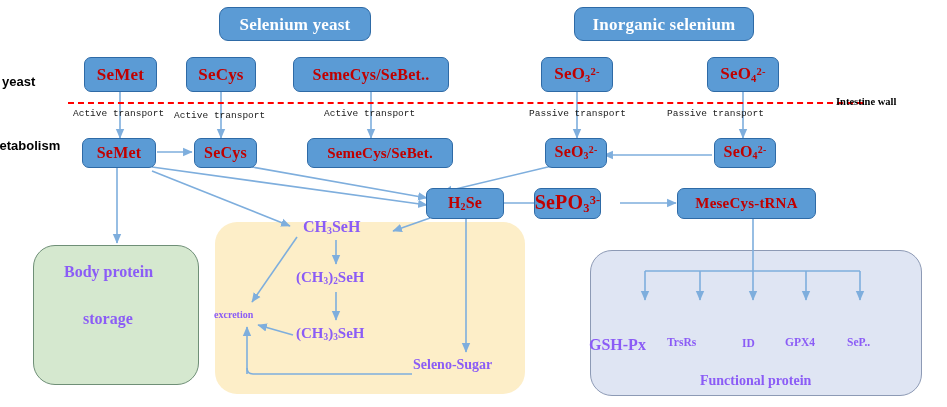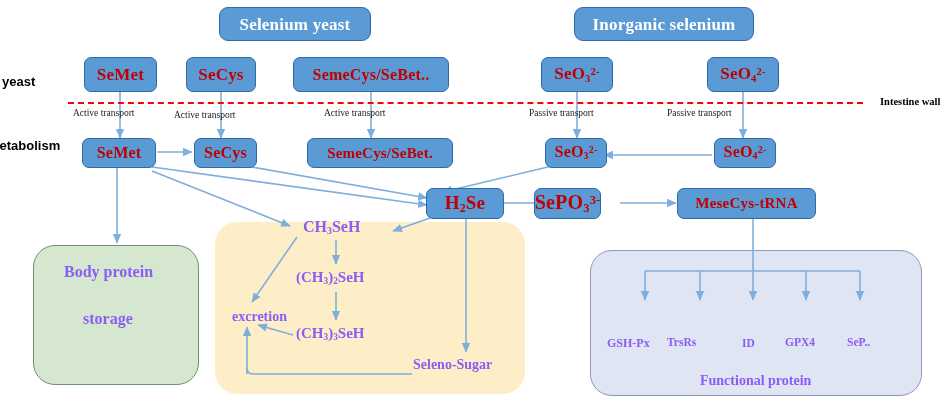--- a/index.html
+++ b/index.html
@@ -24,21 +24,21 @@
   .box sub{vertical-align:-0.25em;}
   .box sup{vertical-align:0.42em;}
 
   
   .txt{position:absolute;color:#8b5cf6;font-weight:bold;
        white-space:nowrap;line-height:1;}
   .txt sub{font-size:.62em;vertical-align:-0.25em;}
   .lbl{position:absolute;color:#000;font-weight:bold;
        font-family:"Liberation Sans",sans-serif;white-space:nowrap;}
   .small{position:absolute;color:#1a1a1a;font-size:9.5px;
-         font-family:Liberation Serif, serif;white-space:nowrap;}
+         font-family:Liberation Mono, monospace;white-space:nowrap;}
   .wall{position:absolute;color:#000;font-weight:bold;font-size:10.5px;
         font-family:"Liberation Serif",serif;white-space:nowrap;}
 
   
   .dashline{position:absolute;height:0;border-top:2.4px dashed #ff0000;}
 
   
   #arrows{position:absolute;left:0;top:0;width:947px;height:407px;
           pointer-events:none;}
 </style>
@@ -115,21 +115,21 @@
   </svg>
 
   <div class="box title" style="left:574px;top:7px;width:180px;height:34px;">Inorganic selenium</div>
 
   <div class="box title" style="left:219px;top:7px;width:152px;height:34px;">Selenium yeast</div>
 
   <div class="lbl" style="left:2px;top:74px;font-size:13px;">yeast</div>
   <div class="lbl" style="left:-12px;top:138px;font-size:13px;">metabolism</div>
 
   <div class="dashline" style="left:68px;top:102px;width:795px;"></div>
-  <div class="wall" style="left:880px;top:96px;">Intestine wall</div>
+  <div class="wall" style="left:836px;top:96px;">Intestine wall</div>
 
   <div class="box" style="left:84px;top:57px;width:73px;height:35px;font-size:17px;">SeMet</div>
 
   <div class="box" style="left:186px;top:57px;width:70px;height:35px;font-size:17px;">SeCys</div>
 
   <div class="box" style="left:293px;top:57px;width:156px;height:35px;font-size:16px;">SemeCys/SeBet..</div>
 
   <div class="box" style="left:541px;top:57px;width:72px;height:35px;font-size:17px;">
     <span><span>SeO</span><sub>3</sub><sup>2-</sup></span>
   </div>
@@ -151,21 +151,21 @@
   <div class="box" style="left:307px;top:138px;width:146px;height:30px;font-size:15px;">SemeCys/SeBet.</div>
 
   <div class="box" style="left:545px;top:138px;width:62px;height:30px;font-size:16px;">
     <span><span>SeO</span><sub>3</sub><sup>2-</sup></span>
   </div>
 
   <div class="box" style="left:714px;top:138px;width:62px;height:30px;font-size:16px;">
     <span><span>SeO</span><sub>4</sub><sup>2-</sup></span>
   </div>
 
-  <div class="box" style="left:426px;top:188px;width:78px;height:31px;font-size:19px;">
+  <div class="box" style="left:426px;top:188px;width:78px;height:31px;font-size:16px;">
     <span><span>H</span><sub>2</sub><span>Se</span></span>
   </div>
 
   <div class="box" style="left:534px;top:188px;width:67px;height:31px;font-size:20px;">
     <span><span>SePO</span><sub>3</sub><sup>3-</sup></span>
   </div>
 
   <div class="box" style="left:677px;top:188px;width:139px;height:31px;font-size:15px;">MeseCys-tRNA</div>
 
   <div class="txt" style="left:64px;top:264px;font-size:16px;">Body protein</div>
@@ -176,25 +176,25 @@
   </div>
 
   <div class="txt" style="left:296px;top:270px;font-size:15px;">
     <span>(CH</span><sub>3</sub><span>)</span><sub>2</sub><span>SeH</span>
   </div>
 
   <div class="txt" style="left:296px;top:326px;font-size:15px;">
     <span>(CH</span><sub>3</sub><span>)</span><sub>3</sub><span>SeH</span>
   </div>
 
-  <div class="txt" style="left:232px;top:310px;font-size:14px;">excretion</div>
+  <div class="txt" style="left:214px;top:310px;font-size:10px;">excretion</div>
 
   <div class="txt" style="left:413px;top:358px;font-size:14px;">Seleno-Sugar</div>
 
-  <div class="txt" style="left:607px;top:337px;font-size:12px;text-align:right;">GSH-Px</div>
+  <div class="txt" style="left:589px;top:337px;font-size:16px;text-align:right;">GSH-Px</div>
   <div class="txt" style="left:667px;top:337px;font-size:11.5px;">TrsRs</div>
   <div class="txt" style="left:742px;top:338px;font-size:11.5px;">ID</div>
   <div class="txt" style="left:785px;top:337px;font-size:11.5px;">GPX4</div>
   <div class="txt" style="left:847px;top:337px;font-size:11.5px;">SeP..</div>
 
   <div class="txt" style="left:700px;top:374px;font-size:14px;">Functional protein</div>
 
 </div>
 
 </body></html>

